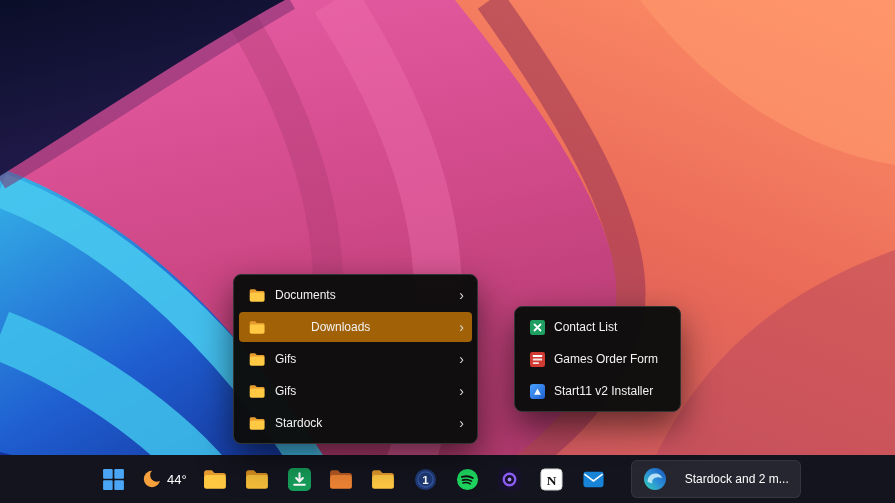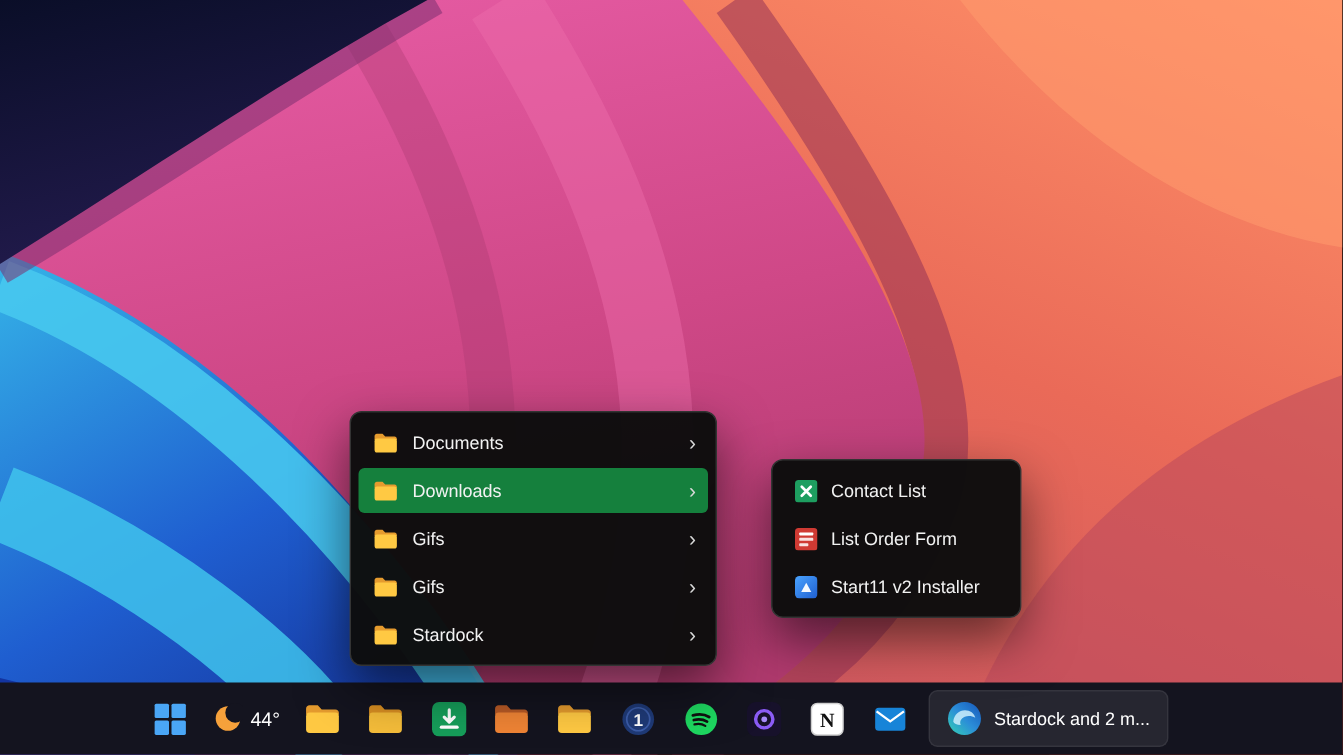--- a/index.html
+++ b/index.html
@@ -26,21 +26,21 @@
   .sub-menu  { left:514px; top:306px; width:167px; }
   .menu-item {
     display:flex; align-items:center;
     height:30px; margin-bottom:2px;
     padding:0 8px 0 10px;
     border-radius:4px;
     color:#f2f2f2; font-size:12px;
     cursor:default;
   }
   .menu-item:last-child { margin-bottom:0; }
-  .menu-item.selected { background:#15803d; }
+  .menu-item.selected { background:#a16207;gap:36px; }
   .mi-icon { width:17px; height:15px; flex:0 0 auto; margin-right:9px; }
   .mi-icon-sq { width:15px; height:15px; flex:0 0 auto; margin-right:9px; }
   .mi-label { flex:1 1 auto; white-space:nowrap; overflow:hidden; }
   .mi-chevron { flex:0 0 auto; color:#d8d8d8; font-size:14px; line-height:1; padding-left:8px; }
 
   
   .taskbar {
     position:absolute; left:0; bottom:0;
     width:895px; height:48px;
     background:#14141f;
@@ -55,25 +55,25 @@
   }
   .tb-btn svg { width:25px; height:25px; display:block; }
   .tb-btn.small svg { width:23px; height:23px; }
   .weather {
     display:flex; align-items:center; gap:5px;
     color:#fff; font-size:13px;
     padding:0 8px; height:40px; border-radius:6px; flex:0 0 auto;
   }
   .weather svg { width:20px; height:20px; display:block; }
   .win-group {
-    display:flex; align-items:center; gap:8px;
+    display:flex; align-items:center; gap:18px;
     background:rgba(255,255,255,0.08);
     border:1px solid rgba(255,255,255,0.07);
     border-radius:6px; height:38px;
-    padding:0 11px; margin-left:4px;
+    padding:0 11px; margin-left:16px;
     color:#fff; font-size:12px; flex:0 0 auto;
     white-space:nowrap;
   }
   .win-group svg { width:24px; height:24px; display:block; }
 </style>
 </head>
 <body>
 
 <svg width="0" height="0" style="position:absolute">
   <defs>
@@ -186,21 +186,21 @@
     <span class="mi-label">Contact List</span>
   </div>
 
   <div class="menu-item">
     <svg class="mi-icon-sq" viewBox="0 0 16 16">
       <rect width="16" height="16" rx="2.5" fill="#d03a33"></rect>
       <rect x="3" y="3.2" width="10" height="2.1" rx="0.6" fill="#ffffff"></rect>
       <rect x="3" y="7" width="10" height="2.1" rx="0.6" fill="#ffffff" opacity="0.85"></rect>
       <rect x="3" y="10.8" width="6.5" height="2.1" rx="0.6" fill="#ffffff" opacity="0.85"></rect>
     </svg>
-    <span class="mi-label">List Order Form</span>
+    <span class="mi-label">Games Order Form</span>
   </div>
 
   <div class="menu-item">
     <svg class="mi-icon-sq" viewBox="0 0 16 16">
       <rect width="16" height="16" rx="3.2" fill="url(#instGrad)"></rect>
       <path d="M4.4 11.4L8 4.8l3.6 6.6z" fill="#fff" opacity="0.95"></path>
     </svg>
     <span class="mi-label">Start11 v2 Installer</span>
   </div>
 

